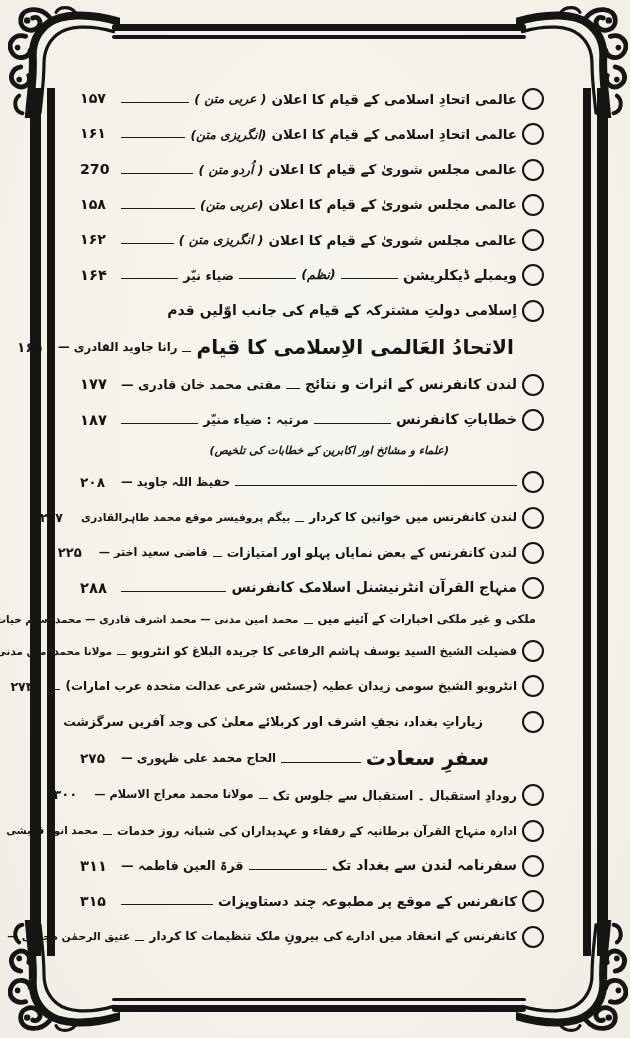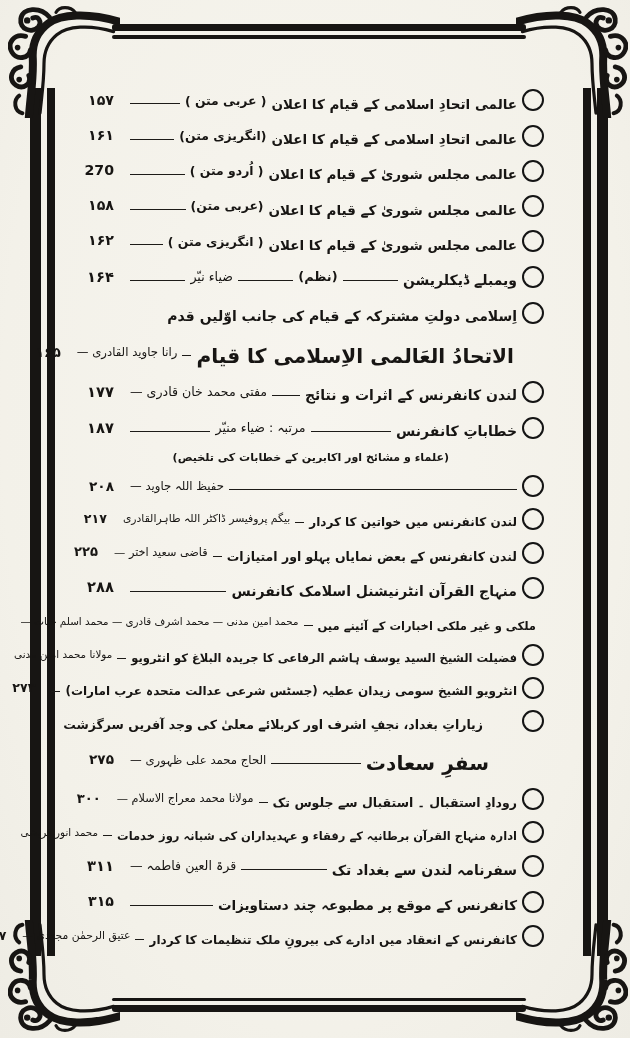--- a/index.html
+++ b/index.html
@@ -34,24 +34,24 @@
     display:flex;flex-direction:column;justify-content:space-between;
   }
   .row{
     display:flex;align-items:center;gap:5px;
     white-space:nowrap;font-size:13.5px;line-height:1.25;
   }
   .circle{
     flex:0 0 auto;width:18px;height:18px;border:2.6px solid #141414;
     border-radius:50%;background:transparent;
   }
-  .title{font-weight:700;letter-spacing:0;margin-top:8px;}
-  .note{font-weight:700;font-size:.92em;}
-  .author{font-weight:400;font-size:.9em;}
-  .page-num{font-weight:700;font-size:1.05em;min-width:34px;text-align:right;margin-right:11px;}
+  .title{font-weight:700;letter-spacing:0;}
+  .note{font-weight:700;font-size:.92em;font-style:italic;}
+  .author{font-weight:700;font-size:.9em;}
+  .page-num{font-weight:700;font-size:1.05em;min-width:34px;text-align:left;margin-right:2px;}
   .leader{flex:1 1 14px;min-width:9px;height:1px;border-bottom:1.7px solid #1d1b18;transform:translateY(3px);}
   .row.large .title{font-size:1.55em;}
 </style>
 </head>
 <body>
 
 <svg width="0" height="0" style="position:absolute" aria-hidden="true">
   <symbol id="corner-flourish" viewBox="0 0 140 140">
     <g fill="none" stroke="currentColor" stroke-linecap="round">
       <path d="M140 20 C100 8 66 10 50 22 C34 34 30 50 31 66 C32 92 28 112 26 140" stroke-width="10"></path>
@@ -168,21 +168,21 @@
       <div class="row" style="font-size: 13px;">
         <span class="circle"></span>
         <span class="leader"></span>
         <span class="author">حفیظ اللہ جاوید —</span>
         <span class="page-num">۲۰۸</span>
       </div>
       <div class="row" style="font-size: 12px;">
         <span class="circle"></span>
         <span class="title">لندن کانفرنس میں خواتین کا کردار</span>
         <span class="leader"></span>
-        <span class="author">بیگم پروفیسر ڈاکٹر اللہ طاہرالقادری</span>
+        <span class="author">بیگم پروفیسر موقع محمد طاہرالقادری</span>
         <span class="page-num">۲۱۷</span>
       </div>
       <div class="row" style="font-size: 12.5px;">
         <span class="circle"></span>
         <span class="title">لندن کانفرنس کے بعض نمایاں پہلو اور امتیازات</span>
         <span class="leader"></span>
         <span class="author">قاضی سعید اختر —</span>
         <span class="page-num">۲۲۵</span>
       </div>
       <div class="row" style="font-size: 14px;">

